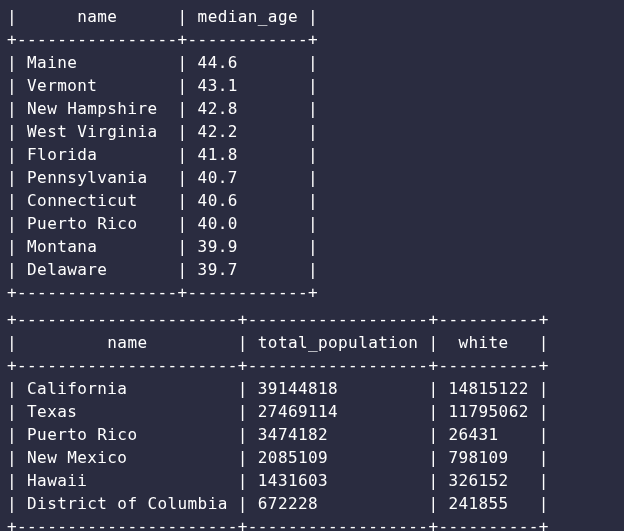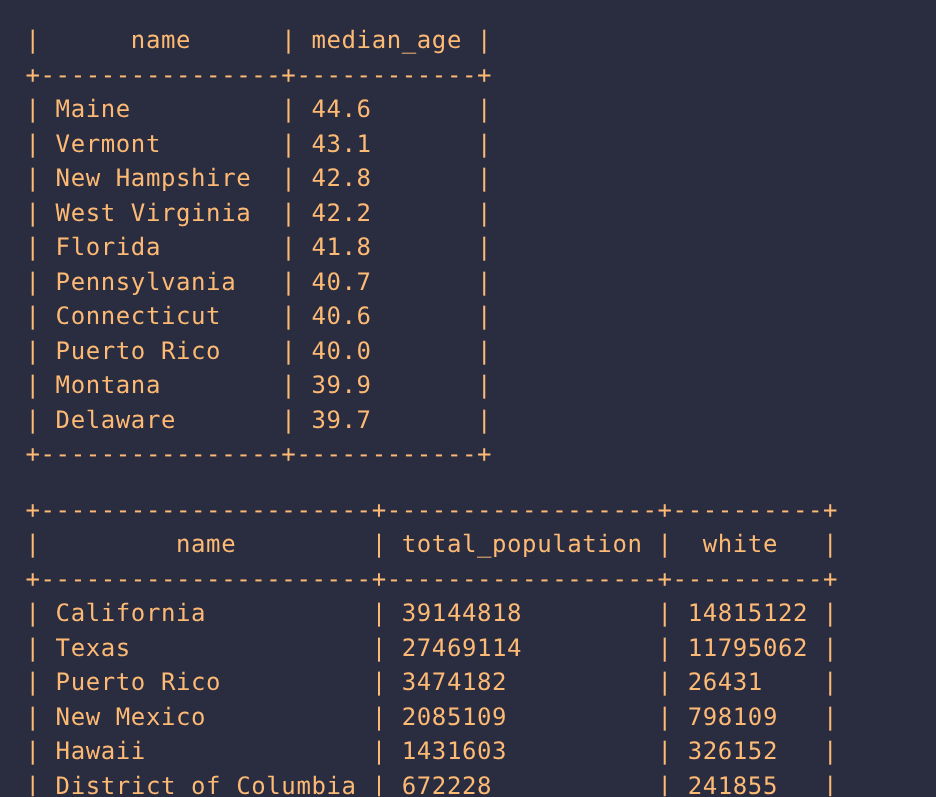--- a/index.html
+++ b/index.html
@@ -14,26 +14,26 @@
   }
   .terminal {
     box-sizing: border-box;
     width: 624px;
     height: 531px;
     padding: 1px 0 0 3px;
     background: #2a2c40;
     overflow: hidden;
   }
   .terminal pre {
-    margin: 14px;
+    margin: 4px;
     font-family: "DejaVu Sans Mono", "Liberation Mono", monospace;
     font-size: 16px;
     line-height: 23px;
     letter-spacing: 0.4px;
-    color: #fdba74;
+    color: #ffffff;
     white-space: pre;
   }
 </style>
 </head>
 <body>
 
 <div class="terminal">
   <pre>|      name      | median_age |
 +----------------+------------+
 | Maine          | 44.6       |

